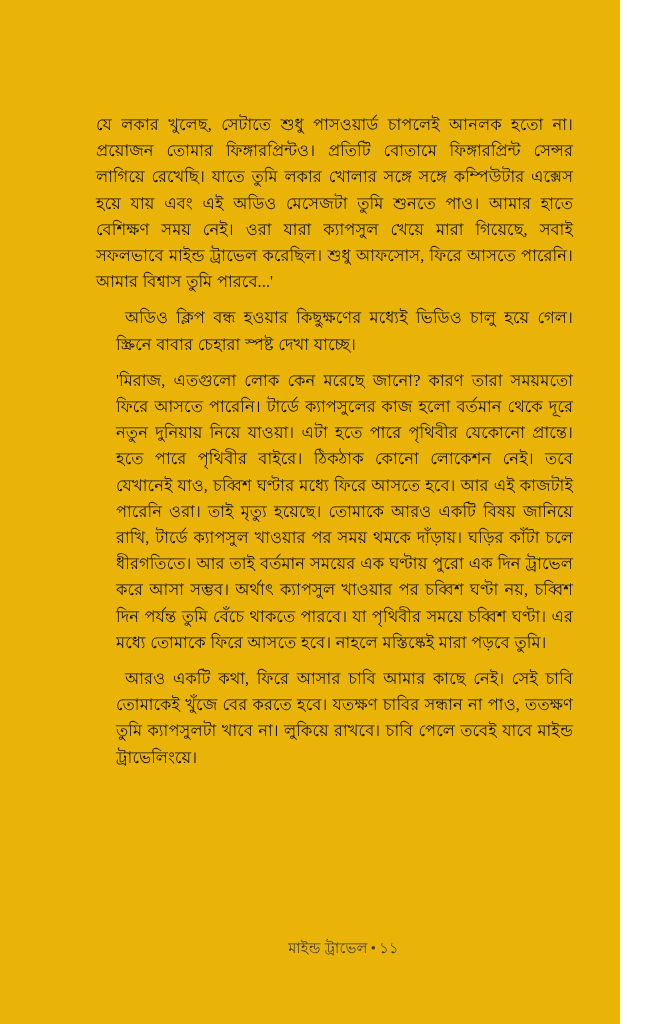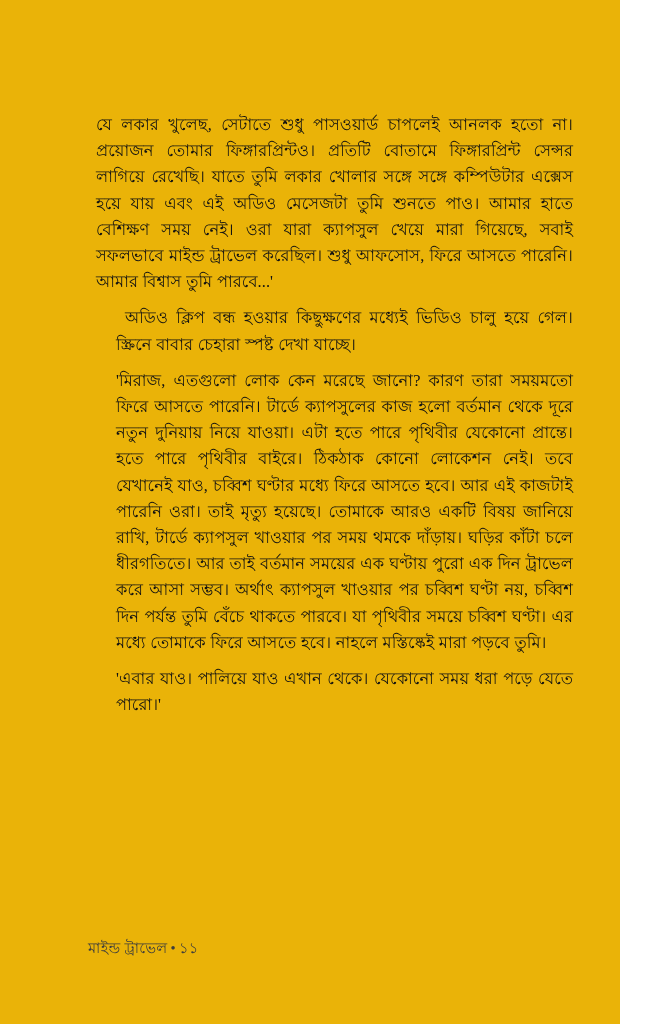--- a/index.html
+++ b/index.html
@@ -39,24 +39,24 @@
   }
   .para.indent {
     text-indent: 9px;
   }
   .para.gap-before {
     margin-top: 10px;
     margin-left: 20px;
   }
   .footer {
     position: absolute;
-    left: 88px;
+    left: 105px;
     top: 938px;
     width: 477px;
-    text-align: left;
+    text-align: center;
     font-size: 14.6px;
     line-height: 20px;
     color: #3d3d3d;
     letter-spacing: 0.3px;
   }
   .footer .bullet {
     display: inline-block;
     padding: 0 3px;
   }
 </style>
@@ -66,22 +66,22 @@
 <div class="page">
 
   <div class="text-column">
 
     <p class="para">যে লকার খুলেছ, সেটাতে শুধু পাসওয়ার্ড চাপলেই আনলক হতো না। প্রয়োজন তোমার ফিঙ্গারপ্রিন্টও। প্রতিটি বোতামে ফিঙ্গারপ্রিন্ট সেন্সর লাগিয়ে রেখেছি। যাতে তুমি লকার খোলার সঙ্গে সঙ্গে কম্পিউটার এক্সেস হয়ে যায় এবং এই অডিও মেসেজটা তুমি শুনতে পাও। আমার হাতে বেশিক্ষণ সময় নেই। ওরা যারা ক্যাপসুল খেয়ে মারা গিয়েছে, সবাই সফলভাবে মাইন্ড ট্রাভেল করেছিল। শুধু আফসোস, ফিরে আসতে পারেনি। আমার বিশ্বাস তুমি পারবে...'</p>
 
     <p class="para indent gap-before">অডিও ক্লিপ বন্ধ হওয়ার কিছুক্ষণের মধ্যেই ভিডিও চালু হয়ে গেল। স্ক্রিনে বাবার চেহারা স্পষ্ট দেখা যাচ্ছে।</p>
 
     <p class="para gap-before">'মিরাজ, এতগুলো লোক কেন মরেছে জানো? কারণ তারা সময়মতো ফিরে আসতে পারেনি। টার্ডে ক্যাপসুলের কাজ হলো বর্তমান থেকে দূরে নতুন দুনিয়ায় নিয়ে যাওয়া। এটা হতে পারে পৃথিবীর যেকোনো প্রান্তে। হতে পারে পৃথিবীর বাইরে। ঠিকঠাক কোনো লোকেশন নেই। তবে যেখানেই যাও, চব্বিশ ঘণ্টার মধ্যে ফিরে আসতে হবে। আর এই কাজটাই পারেনি ওরা। তাই মৃত্যু হয়েছে। তোমাকে আরও একটি বিষয় জানিয়ে রাখি, টার্ডে ক্যাপসুল খাওয়ার পর সময় থমকে দাঁড়ায়। ঘড়ির কাঁটা চলে ধীরগতিতে। আর তাই বর্তমান সময়ের এক ঘণ্টায় পুরো এক দিন ট্রাভেল করে আসা সম্ভব। অর্থাৎ ক্যাপসুল খাওয়ার পর চব্বিশ ঘণ্টা নয়, চব্বিশ দিন পর্যন্ত তুমি বেঁচে থাকতে পারবে। যা পৃথিবীর সময়ে চব্বিশ ঘণ্টা। এর মধ্যে তোমাকে ফিরে আসতে হবে। নাহলে মস্তিষ্কেই মারা পড়বে তুমি।</p>
 
+    <p class="para indent gap-before">আরও একটি কথা, ফিরে আসার চাবি আমার কাছে নেই। সেই চাবি তোমাকেই খুঁজে বের করতে হবে। যতক্ষণ চাবির সন্ধান না পাও, ততক্ষণ তুমি ক্যাপসুলটা খাবে না। লুকিয়ে রাখবে। চাবি পেলে তবেই যাবে মাইন্ড ট্রাভেলিংয়ে।</p>
 
-    <p class="para gap-before">'এবার যাও। পালিয়ে যাও এখান থেকে। যেকোনো সময় ধরা পড়ে যেতে পারো।'</p>
 
 
   </div>
 
   <div class="footer">
     <span>মাইন্ড ট্রাভেল</span><span class="bullet">•</span><span>১১</span>
   </div>
 
 </div>
 

